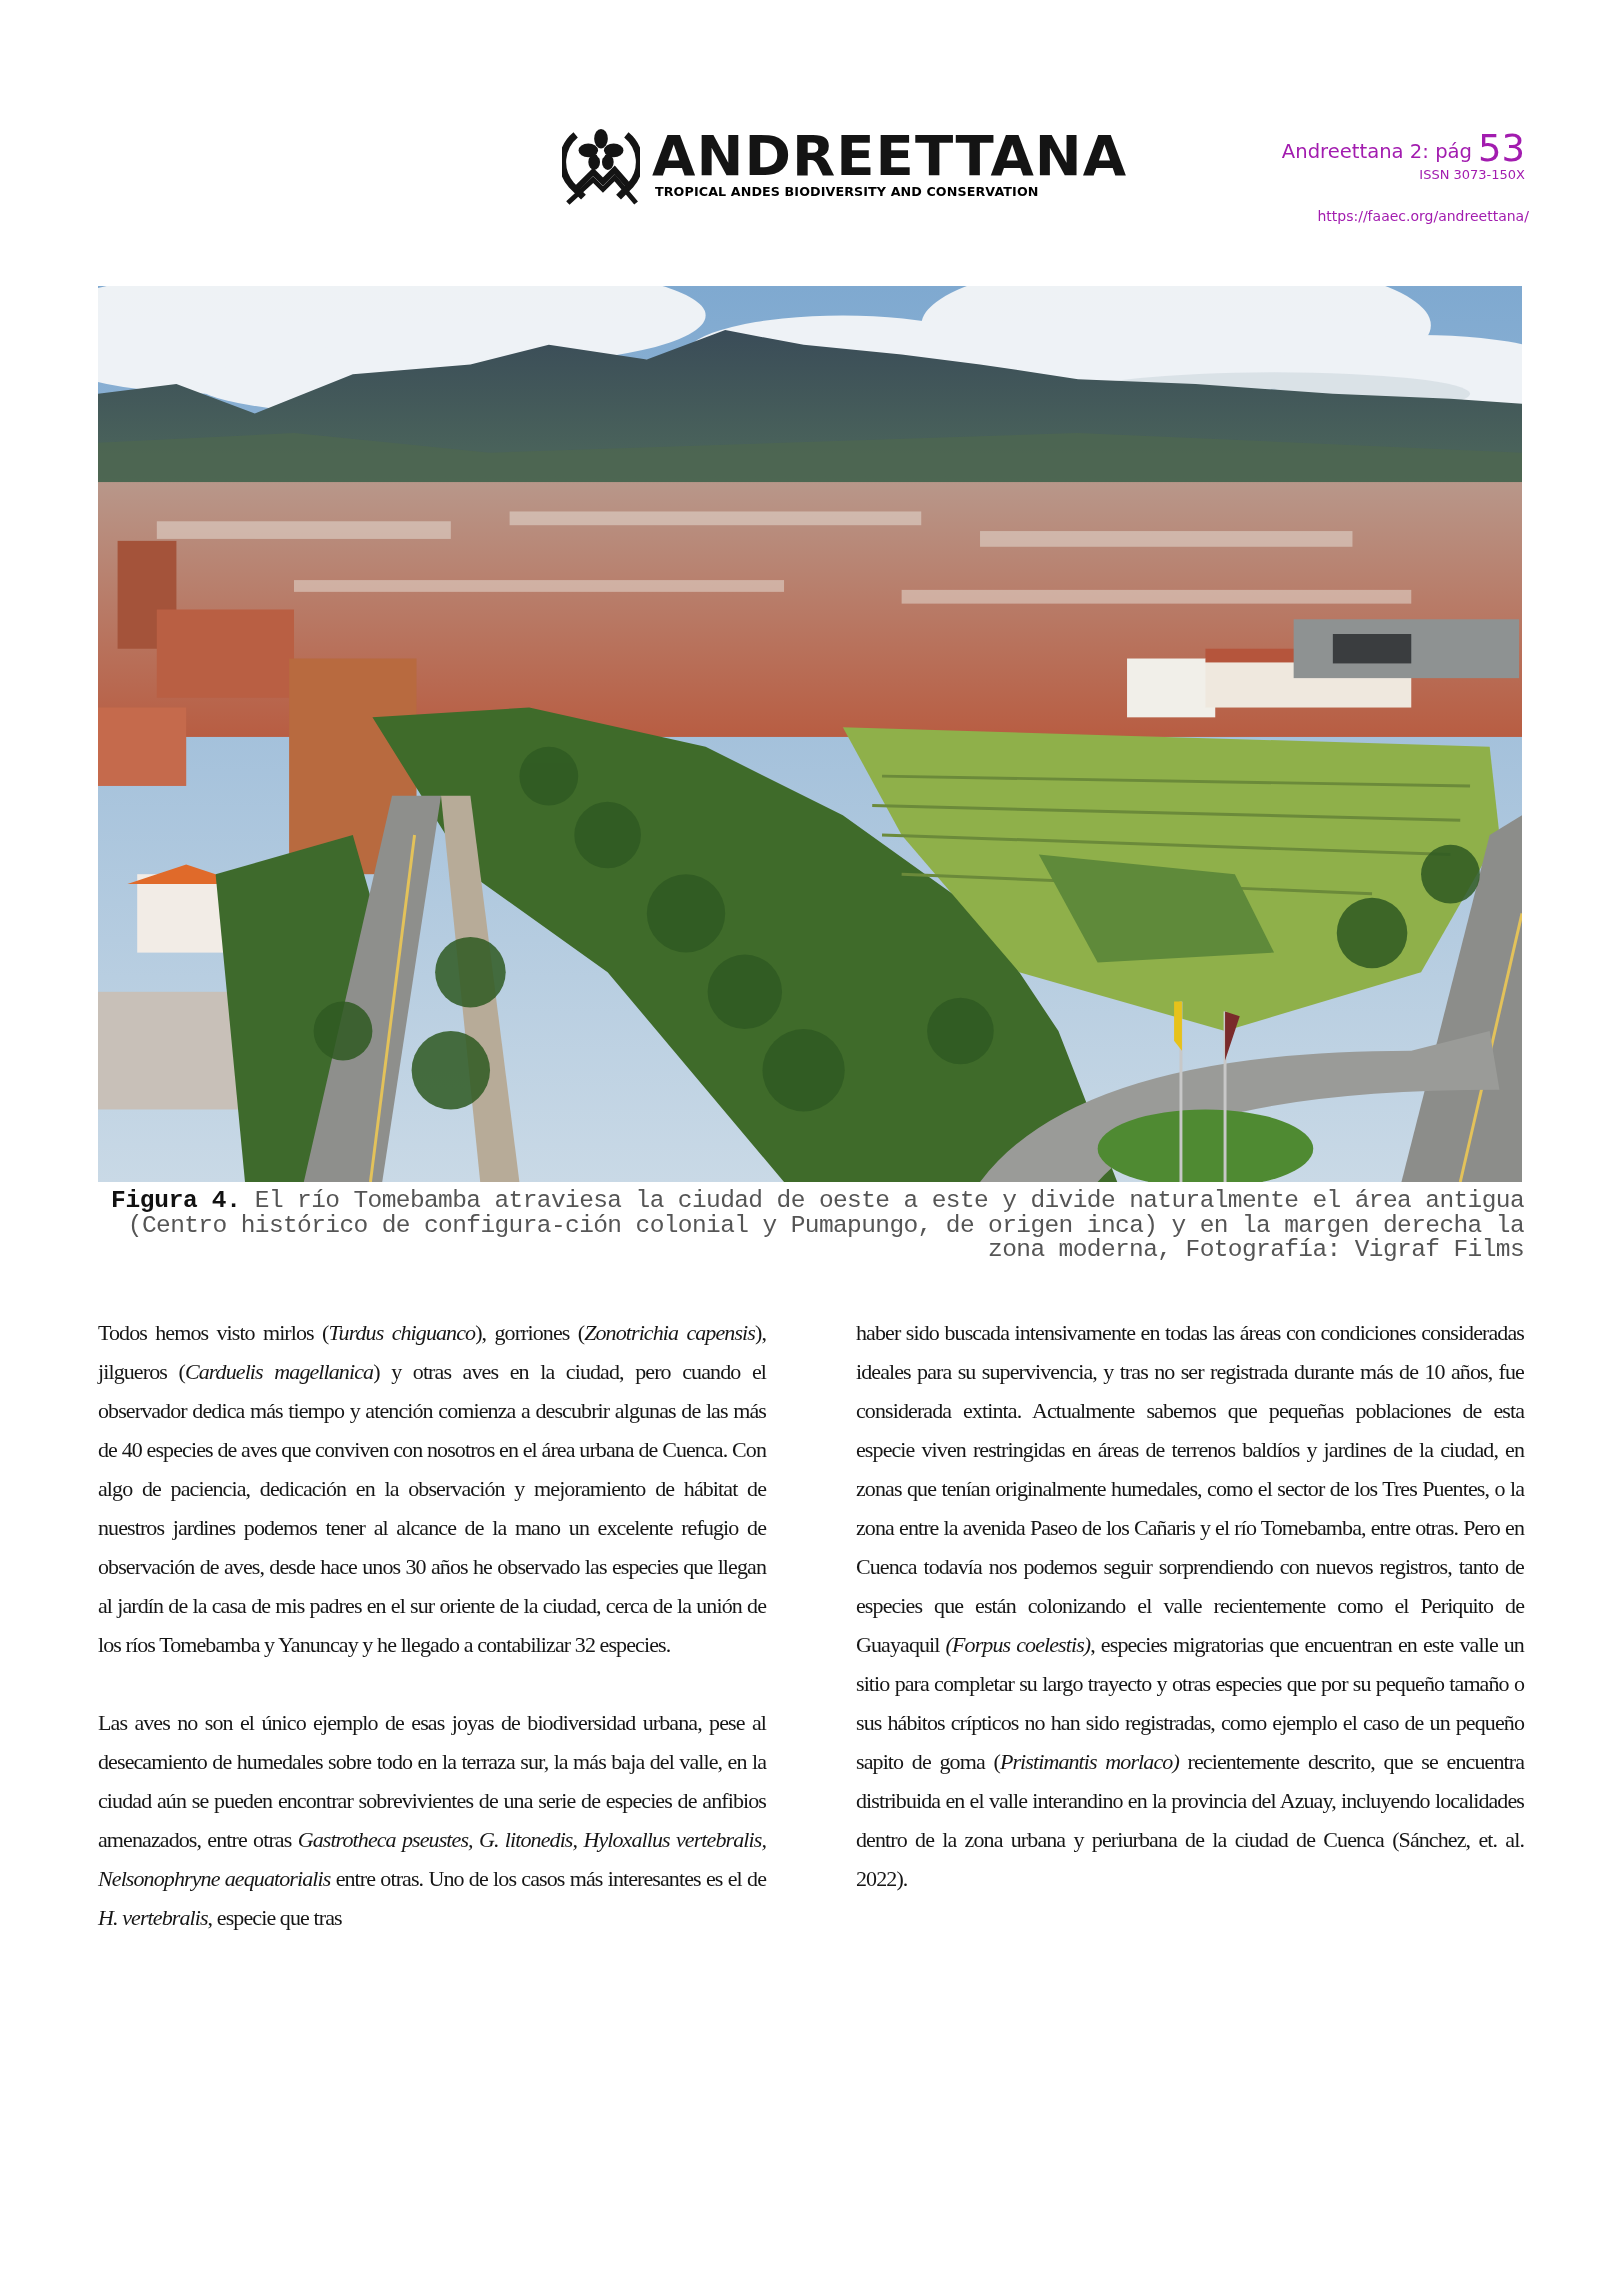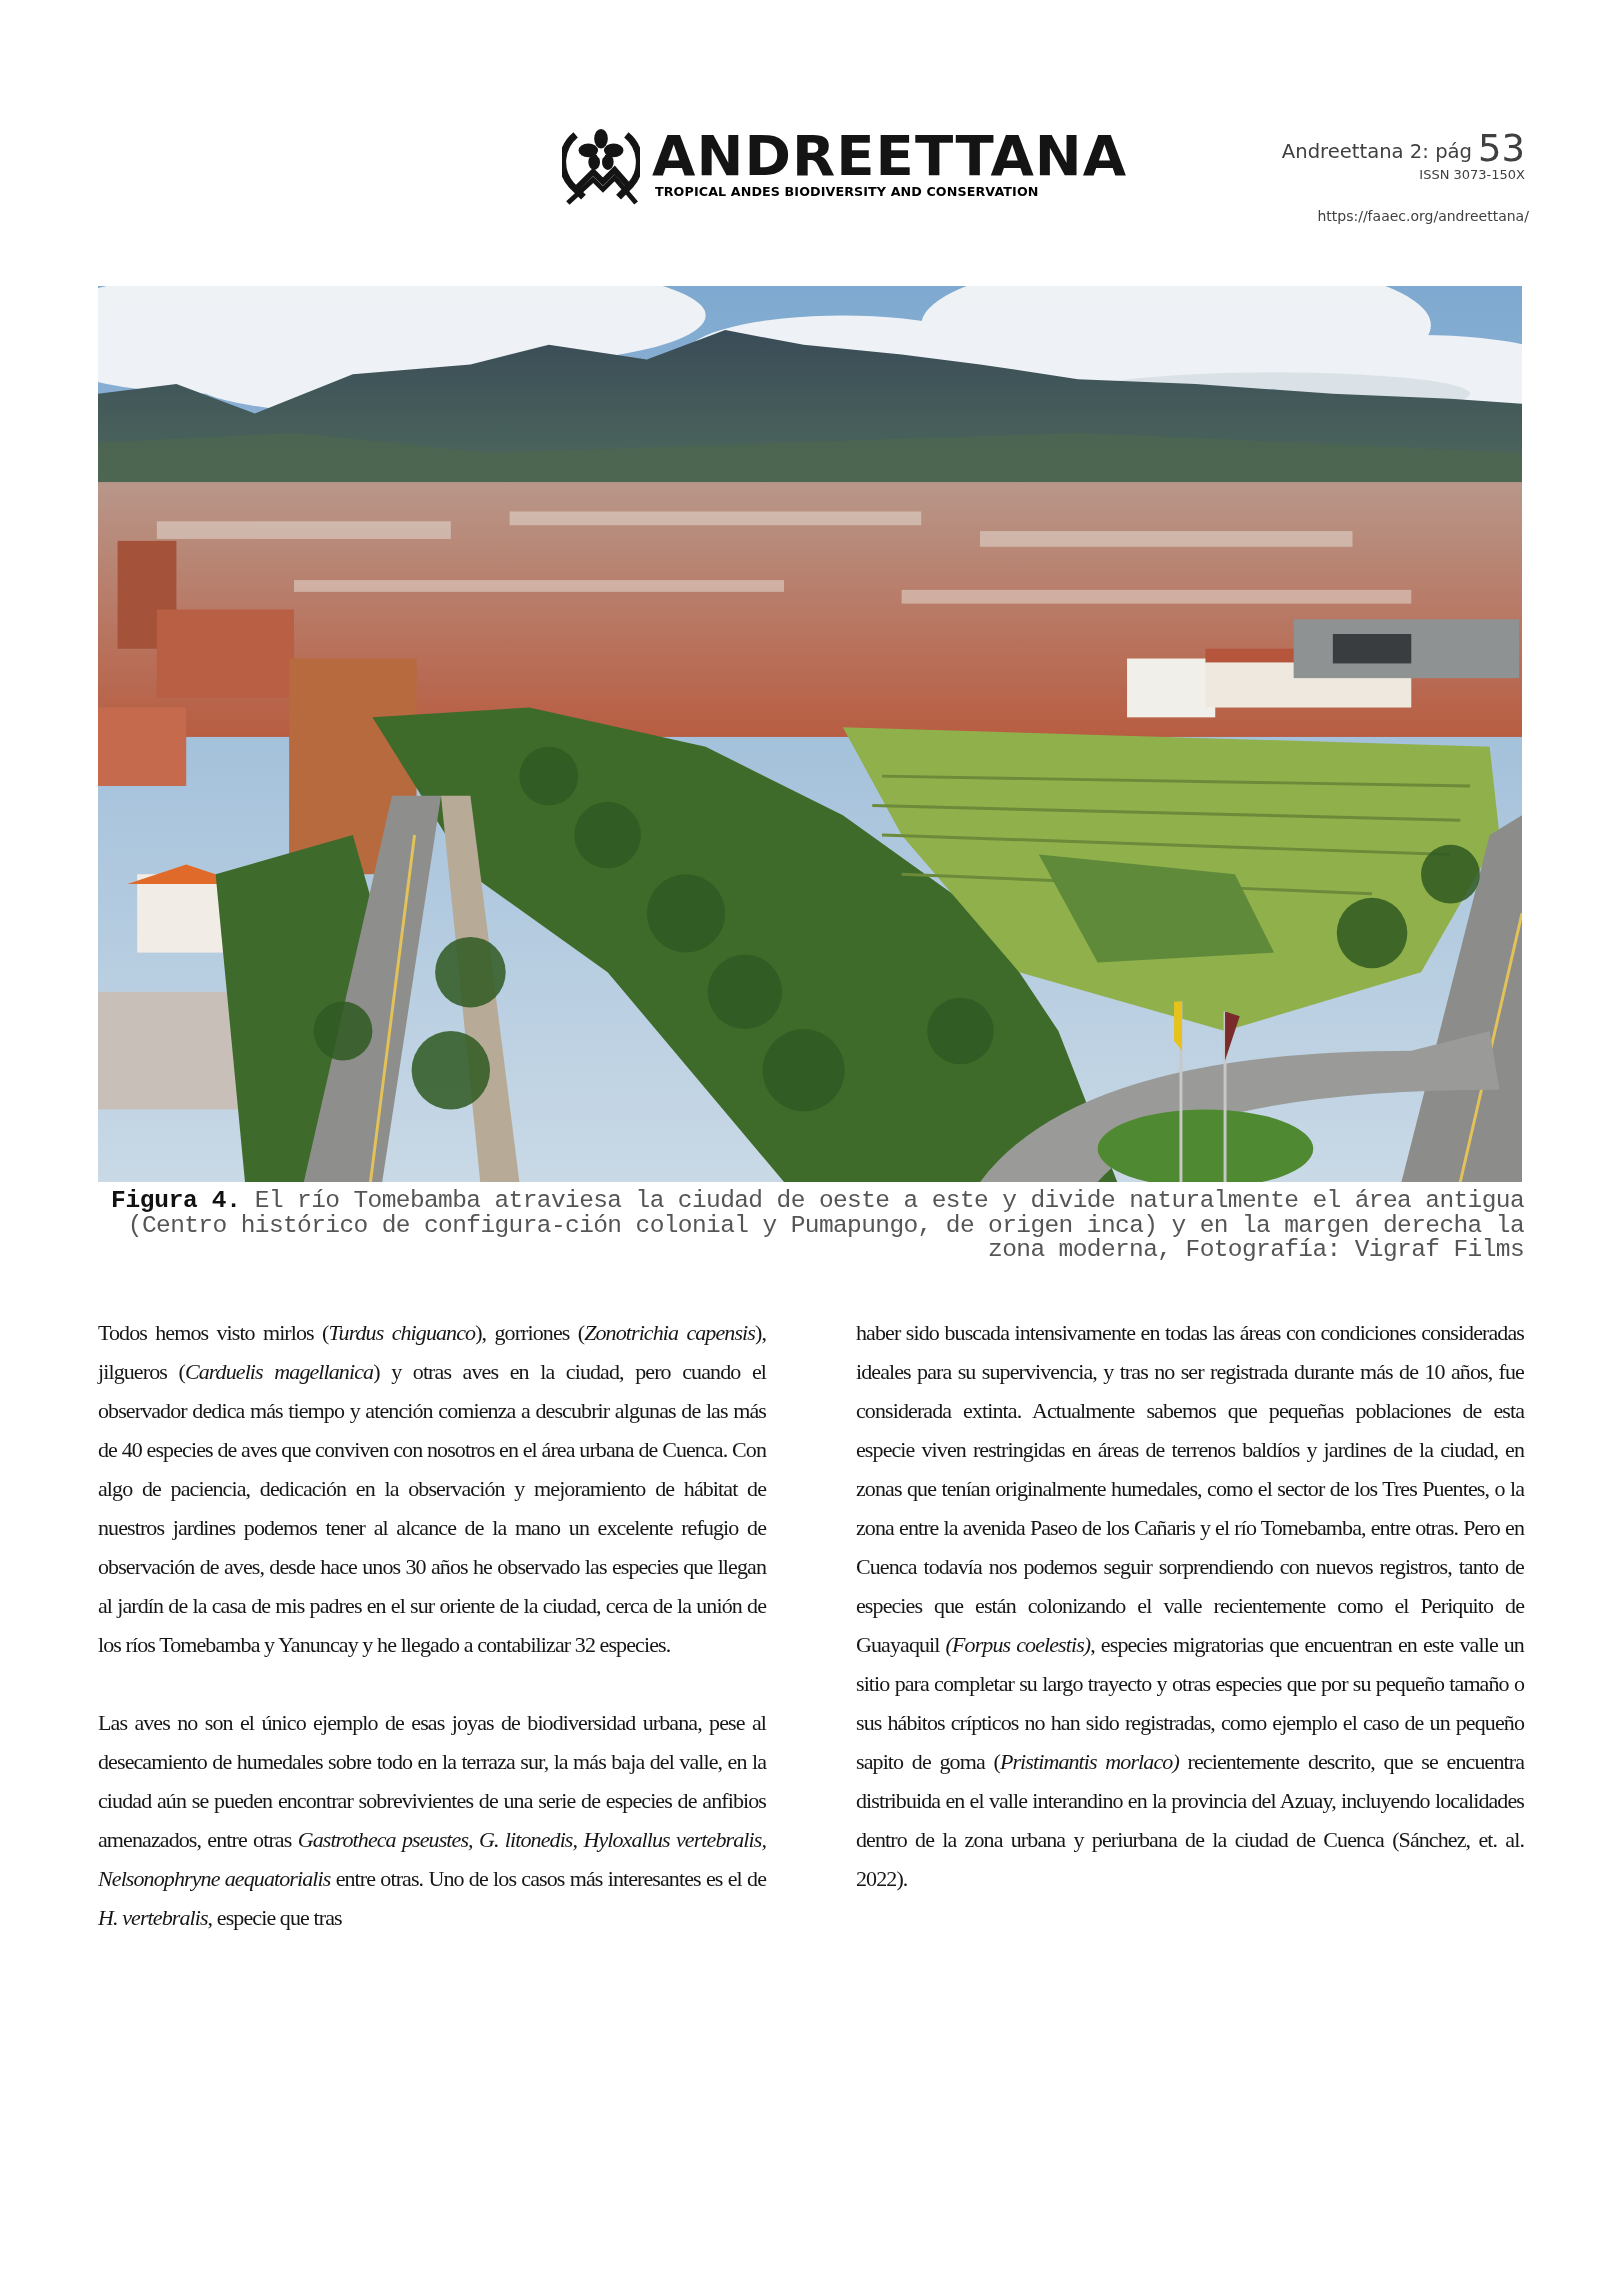--- a/index.html
+++ b/index.html
@@ -4,21 +4,21 @@
 <style>
   html, body { margin: 0; padding: 0; background: #ffffff; }
   body { width: 1621px; height: 2293px; position: relative; overflow: hidden; font-family: "Liberation Sans", sans-serif; color: #1a1a1a; }
 
   
   .logo { position: absolute; left: 562px; top: 110px; width: 529px; height: 80px; margin-top: 15px; }
   .logo-mark { position: absolute; left: 0; top: 0; width: 78px; height: 80px; }
   .logo-word { position: absolute; left: 90px; top: 2px; font-family: "DejaVu Sans", sans-serif; font-weight: bold; font-size: 55px; letter-spacing: 1px; line-height: 59px; color: #141414; transform: scaleX(1.02); transform-origin: left top; }
   .logo-sub { position: absolute; left: 93px; top: 59px; font-family: "DejaVu Sans", sans-serif; font-weight: bold; font-size: 12.7px; color: #000000; letter-spacing: 0.1px; line-height: 15.7px; }
 
-  .meta { position: absolute; right: 96px; top: 131px; text-align: right; font-family: "DejaVu Sans", sans-serif; color: #404040; }
+  .meta { position: absolute; right: 96px; top: 131px; text-align: right; font-family: "DejaVu Sans", sans-serif; color: #a21caf; }
   .meta-line1 { font-size: 19.6px; line-height: 35px; }
   .meta-line1 .pg { font-size: 37px; vertical-align: -2.9px; margin-left: 5.9px; }
   .meta-issn { font-size: 13px; line-height: 19.6px; margin-top: -3.9px; }
   .meta-url { font-size: 14px; line-height: 29px; margin-top: 17.6px; margin-right: -3.9px; }
 
   
   .photo { position: absolute; left: 98px; top: 286px; width: 1424px; height: 896px; overflow: hidden; }
   .photo svg { display: block; width: 100%; height: 100%; }
 
   

